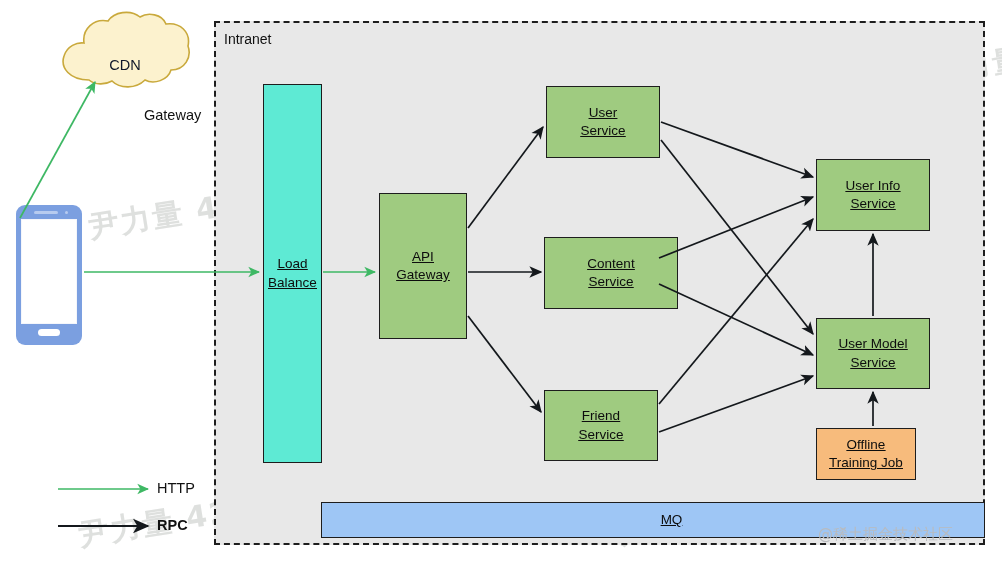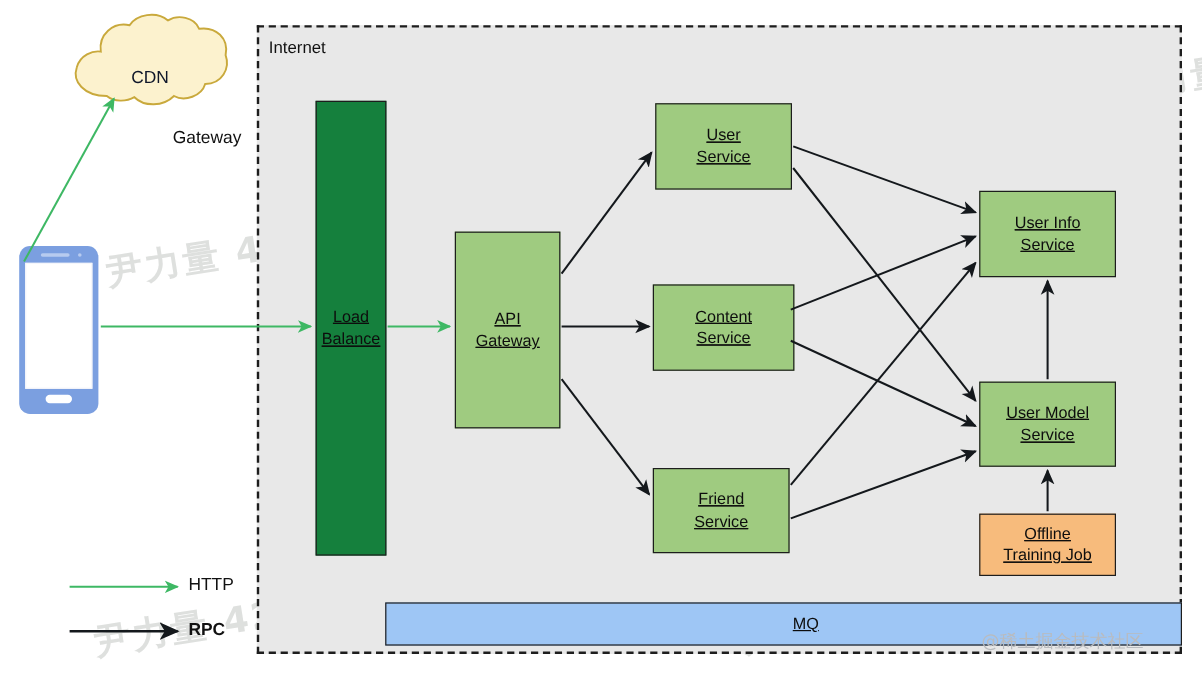--- a/index.html
+++ b/index.html
@@ -18,21 +18,21 @@
   #intranet{position:absolute;left:214px;top:21px;width:771px;height:524px;
             background:#e8e8e8;border:2px dashed #1d1d1d;box-sizing:border-box;}
   #intranet-label{position:absolute;left:224px;top:31px;font-size:14px;color:#111;}
 
   
   .node{position:absolute;box-sizing:border-box;border:1.4px solid #1d1d1d;
         display:flex;align-items:center;justify-content:center;text-align:center;
         font-size:13.5px;line-height:1.35;color:#0d0d0d;}
   .node span{pointer-events:none;text-decoration:underline;}
   .green{background:#9fcb80;}
-  .blue{background:#15803d;}
+  .blue{background:#5eead4;}
   .lblue{background:#9ec6f5;}
   .orange{background:#f7bb7c;}
 
   
   #cloud{position:absolute;left:58px;top:10px;width:134px;height:82px;}
   #cloud-label{position:absolute;left:58px;top:36px;width:134px;text-align:center;
                font-size:14.5px;color:#0f172a;margin-top:21px;}
 
   
   #phone{position:absolute;left:16px;top:205px;width:66px;height:140px;
@@ -64,21 +64,21 @@
 
   <div class="wm" style="left:88px;top:192px;">尹力量 4298</div>
   <div class="wm" style="left:368px;top:28px;">尹力量 4298</div>
   <div class="wm" style="left:368px;top:352px;">尹力量 4298</div>
   <div class="wm" style="left:648px;top:222px;">尹力量 4298</div>
   <div class="wm" style="left:928px;top:38px;">尹力量 4298</div>
   <div class="wm" style="left:78px;top:500px;">尹力量 4298</div>
   <div class="wm" style="left:618px;top:498px;">尹力量 4298</div>
 
   <div id="intranet"></div>
-  <div id="intranet-label">Internet</div>
+  <div id="intranet-label">Intranet</div>
 
   <svg id="cloud" viewBox="0 0 134 82">
     <path d="M31 70
              C12 70 2 58 6 46
              C9 36 19 32 26 33
              C24 19 36 8 50 11
              C56 2 72 -1 82 7
              C90 2 104 4 108 14
              C122 12 133 22 130 36
              C134 47 127 60 113 60
@@ -95,51 +95,51 @@
     <div id="phone-home"></div>
   </div>
 
   <div class="plain" style="left:144px;top:107px;">Gateway</div>
 
   <div class="node blue" style="left:263px;top:84px;width:59px;height:379px;">
     <span><span>Load</span><br>
           <span>Balance</span></span>
   </div>
 
-  <div class="node green" style="left:379px;top:193px;width:88px;height:164px;">
+  <div class="node green" style="left:379px;top:193px;width:88px;height:146px;">
     <span><span>API</span><br>
           <span>Gateway</span></span>
   </div>
 
   <div class="node green" style="left:546px;top:86px;width:114px;height:72px;">
     <span><span>User</span><br>
           <span>Service</span></span>
   </div>
 
-  <div class="node green" style="left:544px;top:237px;width:118px;height:72px;">
+  <div class="node green" style="left:544px;top:237px;width:134px;height:72px;">
     <span><span>Content</span><br>
           <span>Service</span></span>
   </div>
 
   <div class="node green" style="left:544px;top:390px;width:114px;height:71px;">
     <span><span>Friend</span><br>
           <span>Service</span></span>
   </div>
 
   <div class="node green" style="left:816px;top:159px;width:114px;height:72px;">
     <span><span>User Info</span><br>
           <span>Service</span></span>
   </div>
 
   <div class="node green" style="left:816px;top:318px;width:114px;height:71px;">
     <span><span>User Model</span><br>
           <span>Service</span></span>
   </div>
 
-  <div class="node orange" style="left:816px;top:428px;width:114px;height:52px;">
+  <div class="node orange" style="left:816px;top:428px;width:100px;height:52px;">
     <span><span>Offline</span><br>
           <span>Training Job</span></span>
   </div>
 
   <div class="node lblue" style="left:321px;top:502px;width:664px;height:36px;padding-left:37px;">
     <span>MQ</span>
   </div>
 
   <svg id="edges">
     <defs>

